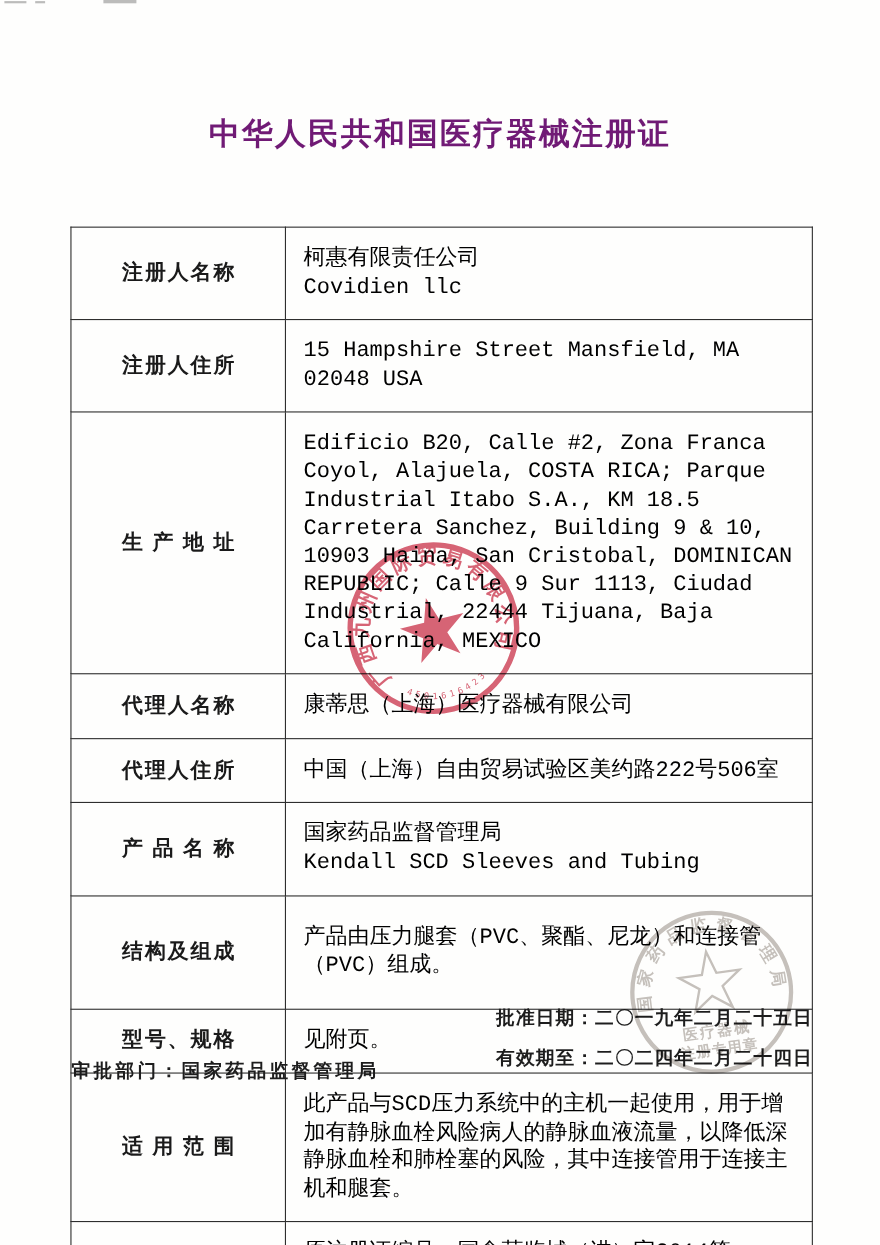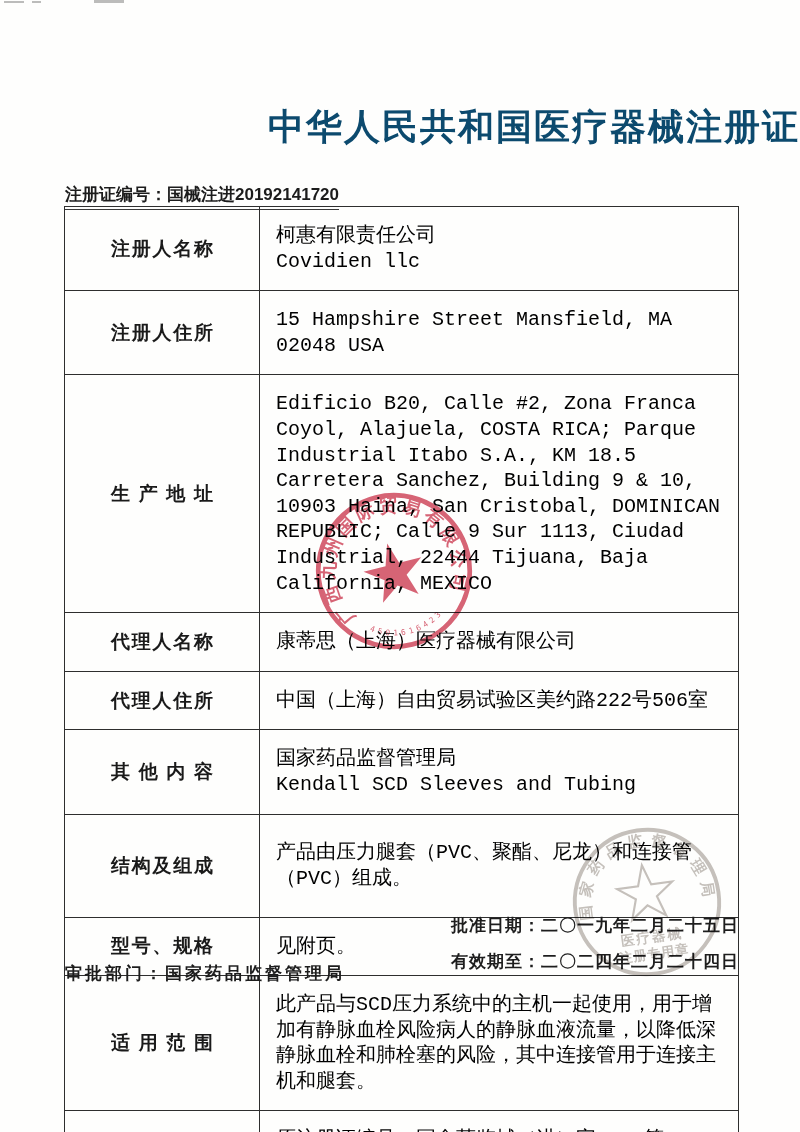--- a/index.html
+++ b/index.html
@@ -5,22 +5,22 @@
   html,body{margin:0;padding:0;background:#e8e6e2;}
   .page{
     position:relative; width:800px; height:1132px; margin:0 auto;
     background:#fefefd; overflow:hidden; color:#1f1f1f;
     font-family:"Liberation Sans","DejaVu Sans",sans-serif;
   }
   .artifact{position:absolute;background:#8f8f8f;opacity:.6;}
 
   .title{
     position:absolute; left:0; top:103px; width:100%;
-    text-align:right; font-size:36px; font-weight:700; letter-spacing:2px;
-    color:#0c4a6e;
+    text-align:center; font-size:28px; font-weight:700; letter-spacing:2px;
+    color:#701a75;
   }
   .certline{
     position:absolute; left:65px; top:183px; font-size:17px; font-weight:600;
     border-bottom:1.5px solid #3a3a3a; padding-bottom:3px; color:#1c1c1c;
   }
 
   table.cert{
     position:absolute; left:64px; top:206px; width:675px;
     border-collapse:collapse; table-layout:fixed;
   }
@@ -62,21 +62,20 @@
 <body>
 
 <div class="page">
 
   <div class="artifact" style="left:4px;top:1px;width:20px;height:2px;"></div>
   <div class="artifact" style="left:32px;top:1px;width:9px;height:2px;"></div>
   <div class="artifact" style="left:94px;top:0;width:30px;height:3px;"></div>
 
   <div class="title">中华人民共和国医疗器械注册证</div>
 
-  <div class="certline"><span>注册证编号：</span><span>国械注进20192141720</span></div>
 
   <table class="cert">
     <tbody id="rows">
         <tr style="height: 46px;">
           <td class="lab">
             <div class="lab-in">注册人名称</div>
           </td>
           <td class="val">
             <div class="val-in">柯惠有限责任公司
 Covidien llc</div>
@@ -109,21 +108,21 @@
         <tr style="height: 34px;">
           <td class="lab">
             <div class="lab-in">代理人住所</div>
           </td>
           <td class="val">
             <div class="val-in">中国（上海）自由贸易试验区美约路222号506室</div>
           </td>
         </tr>
         <tr style="height: 48px;">
           <td class="lab">
-            <div class="lab-in">其他内容</div>
+            <div class="lab-in">产品名称</div>
           </td>
           <td class="val">
             <div class="val-in">国家药品监督管理局
 Kendall SCD Sleeves and Tubing</div>
           </td>
         </tr>
         <tr style="height: 103px;">
           <td class="lab">
             <div class="lab-in">结构及组成</div>
           </td>

